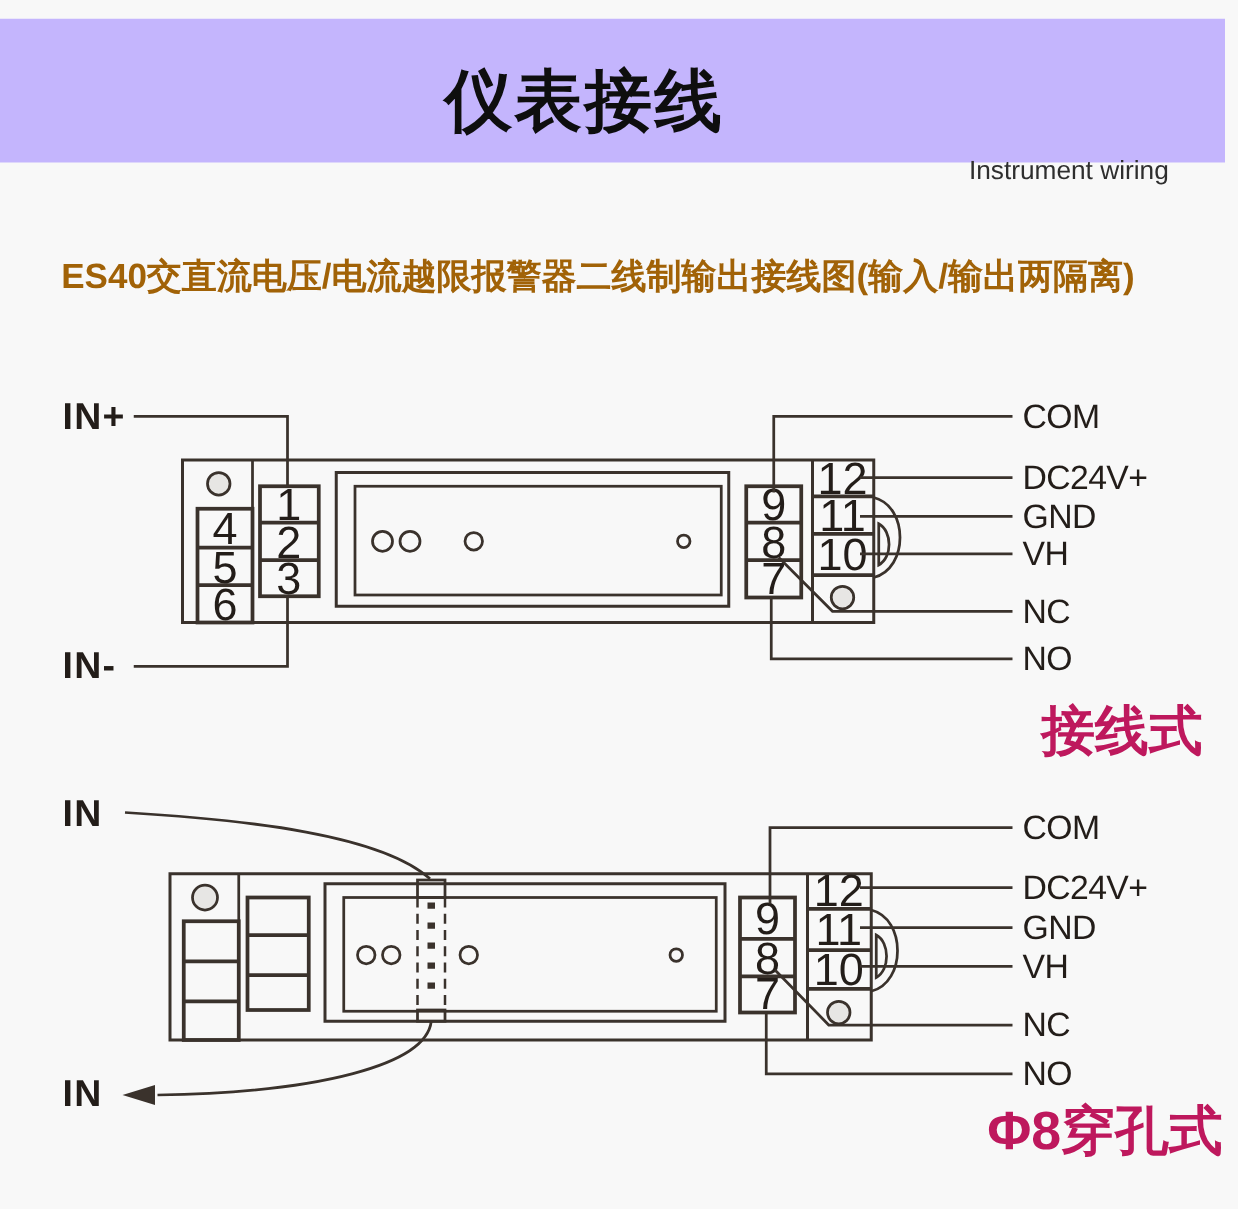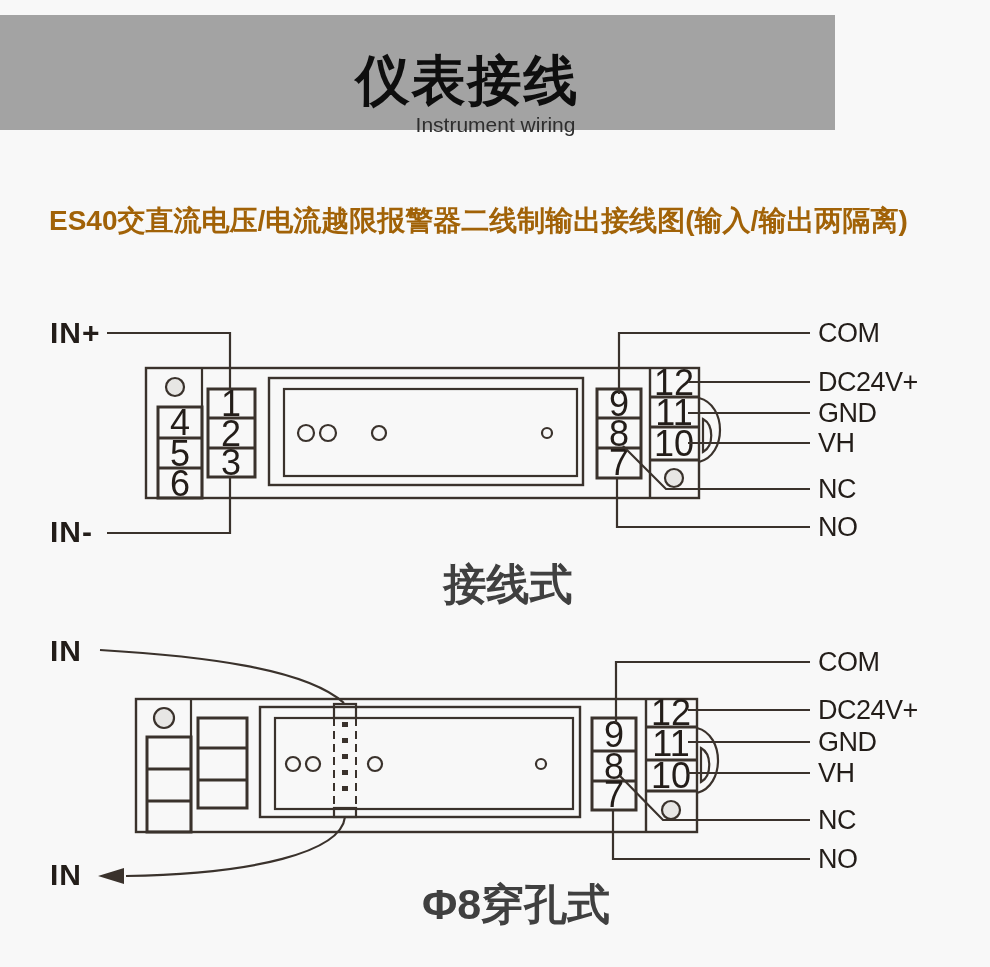--- a/index.html
+++ b/index.html
@@ -1,28 +1,28 @@
 <!DOCTYPE html>
 <html><head>
 <meta charset="utf-8">
 <style>
   html,body{margin:0;padding:0;}
   body{background:#f8f8f8;font-family:"Liberation Sans", sans-serif;}
   .page{position:relative;width:990px;height:967px;background:#f8f8f8;overflow:hidden;}
-  .banner{position:absolute;left:0;top:15px;width:835px;height:115px;background:#a3a3a3;}
+  .banner{position:absolute;left:0;top:15px;width:980px;height:115px;background:#c4b5fd;}
   .title{position:absolute;left:0;top:30px;width:935px;text-align:center;
          font-size:54px;font-weight:700;color:#0e0e0e;letter-spacing:2px;}
-  .subtitle{position:absolute;left:0;top:98px;width:935px;text-align:center;
-         font-size:21px;font-weight:400;color:#2e2e2e;margin-left:28px;}
+  .subtitle{position:absolute;left:0;top:110px;width:935px;text-align:right;
+         font-size:21px;font-weight:400;color:#2e2e2e;}
   .description{position:absolute;left:49px;top:202px;font-size:28px;font-weight:700;
          color:#a16207;letter-spacing:0px;white-space:nowrap;}
   .diagram{position:absolute;left:0;}
   #diagram-wired{top:305px;}
   #diagram-through{top:635px;}
-  .caption{position:absolute;text-align:center;font-size:43px;font-weight:600;color:#404040;margin-left:27px;}
+  .caption{position:absolute;text-align:right;font-size:43px;font-weight:600;color:#be185d;}
   #caption-wired{left:0;top:556px;width:962px;}
   #caption-through{left:0;top:876px;width:978px;}
   svg{display:block;}
   svg .ln{stroke:#3a322c;fill:none;}
   svg .thin{stroke-width:2.2px;}
   svg .med{stroke-width:2.4px;}
   svg .box{stroke-width:3px;}
   svg .fillc{fill:#e7e6e4;stroke:#3a322c;stroke-width:2.2px;}
   svg text{fill:#231d19;font-family:"Liberation Sans", sans-serif;}
   svg .tnum{font-size:36px;text-anchor:middle;}

